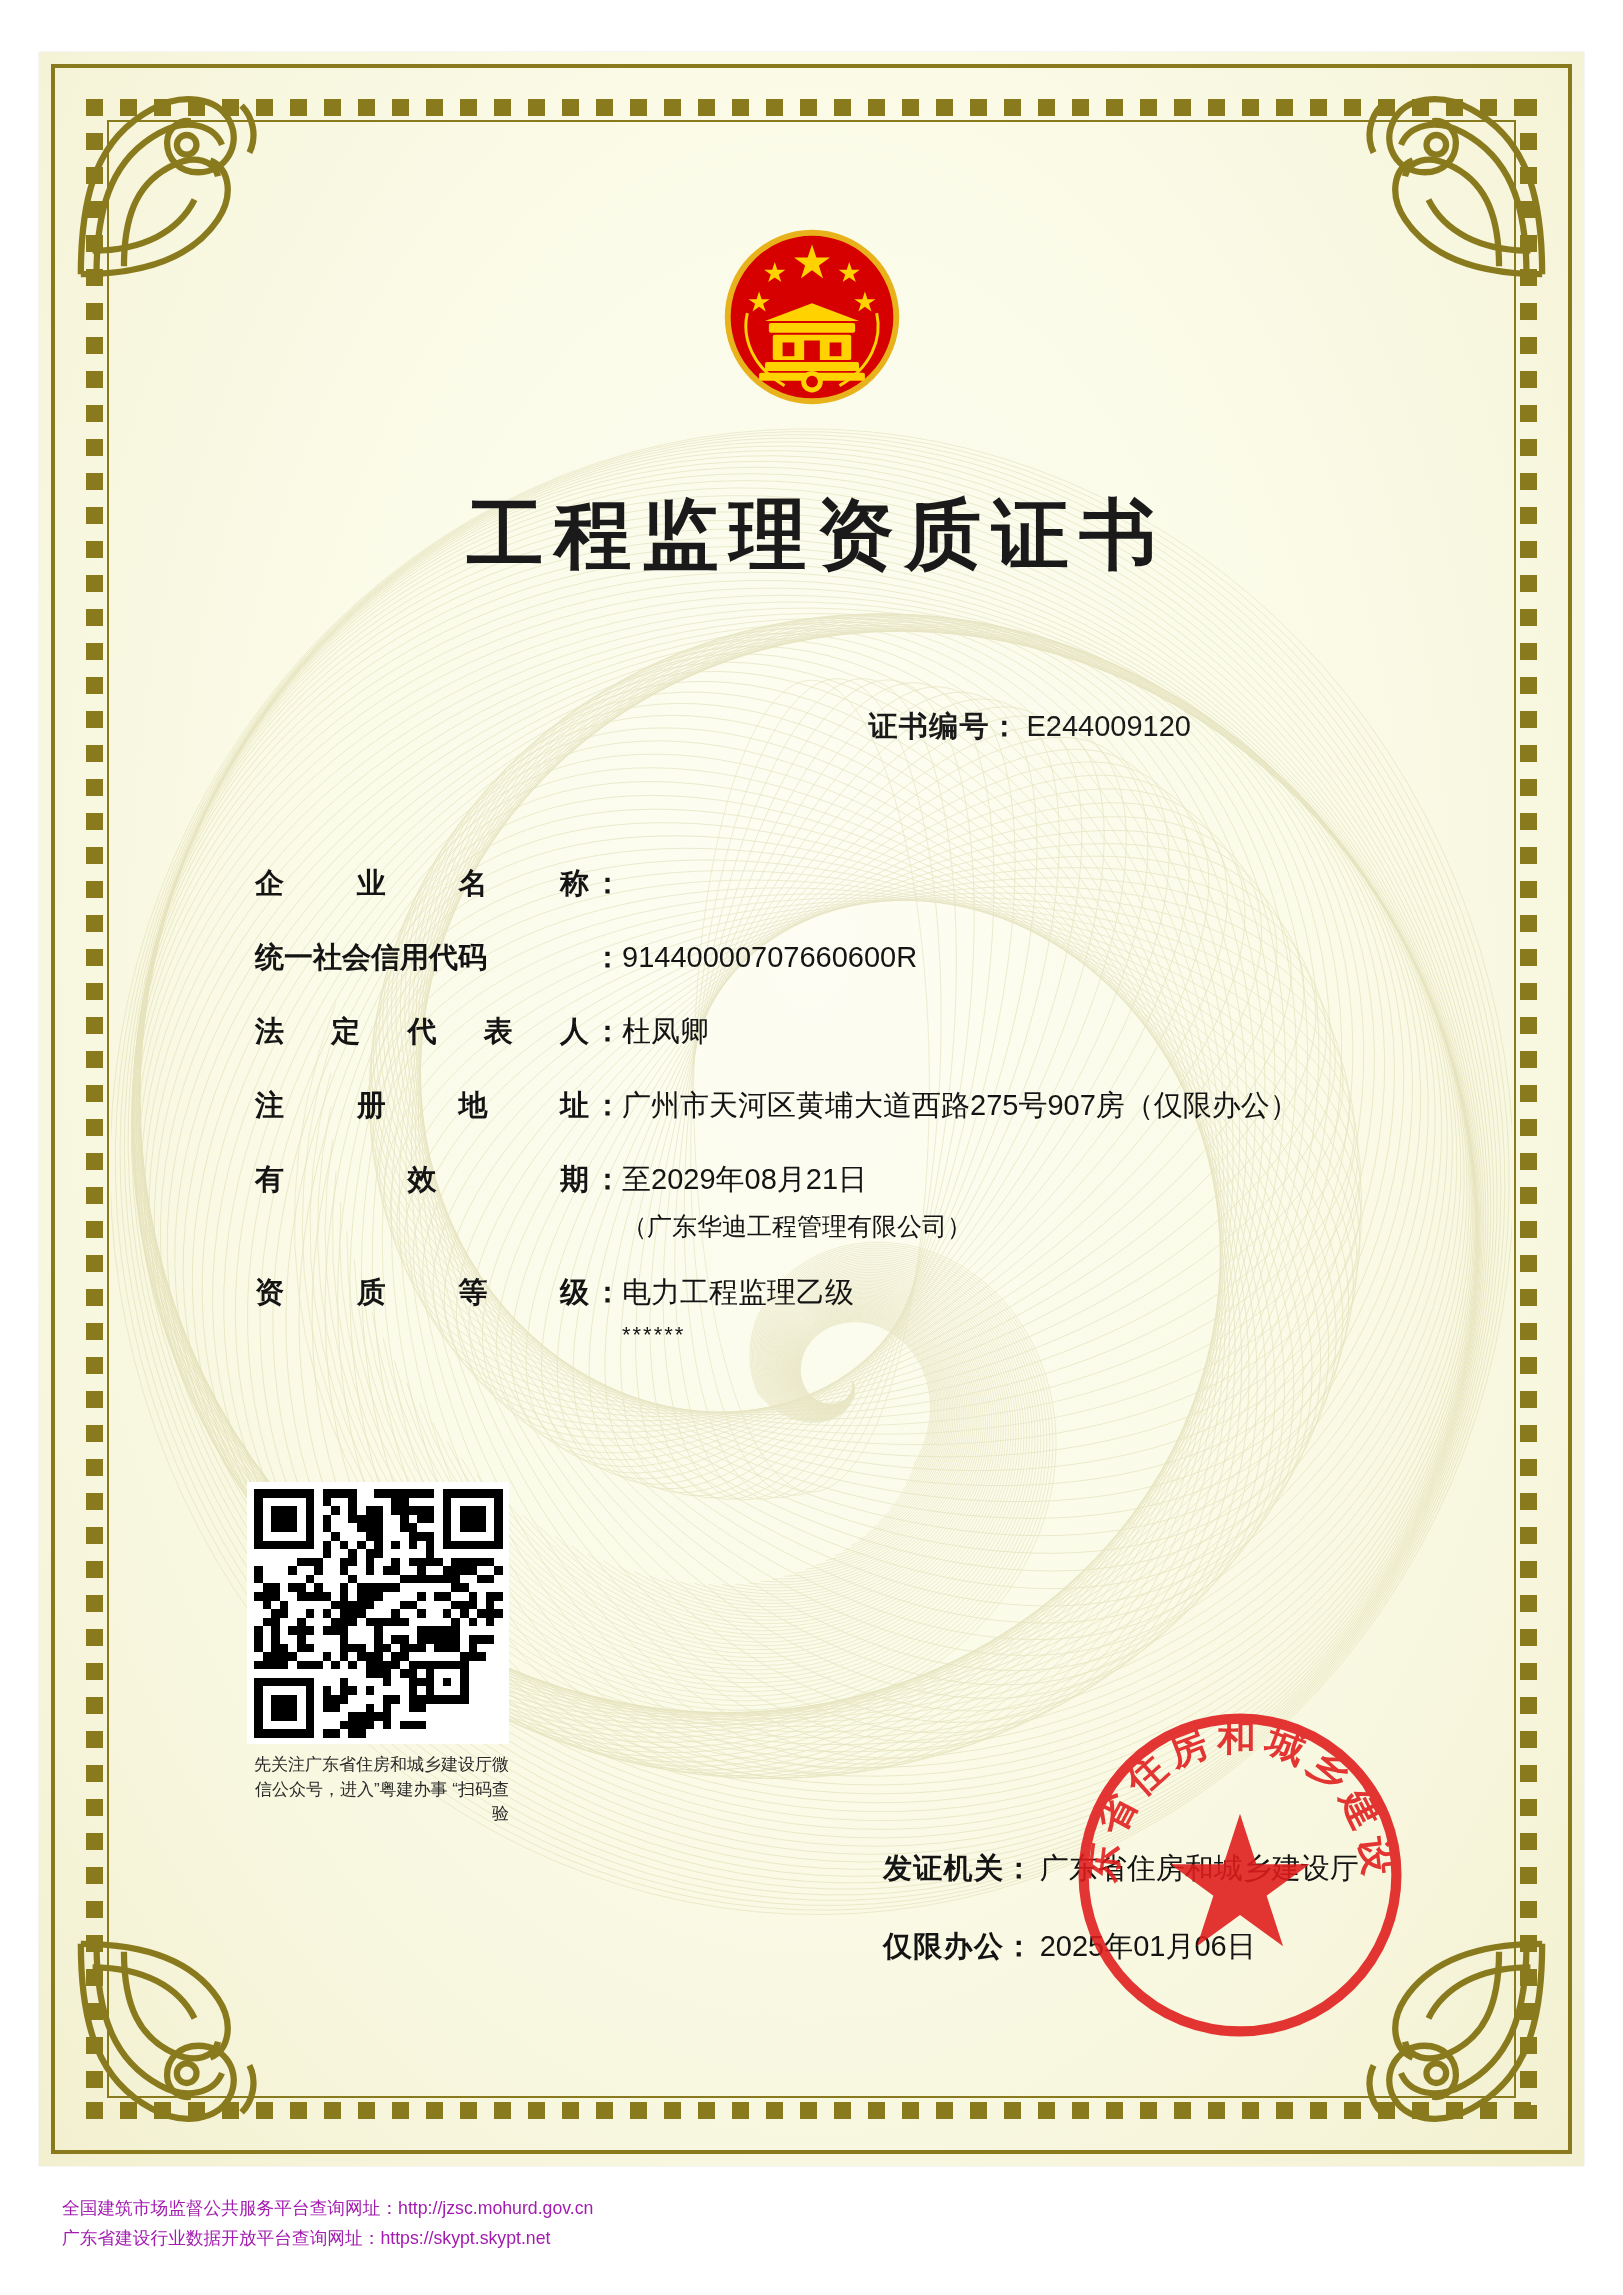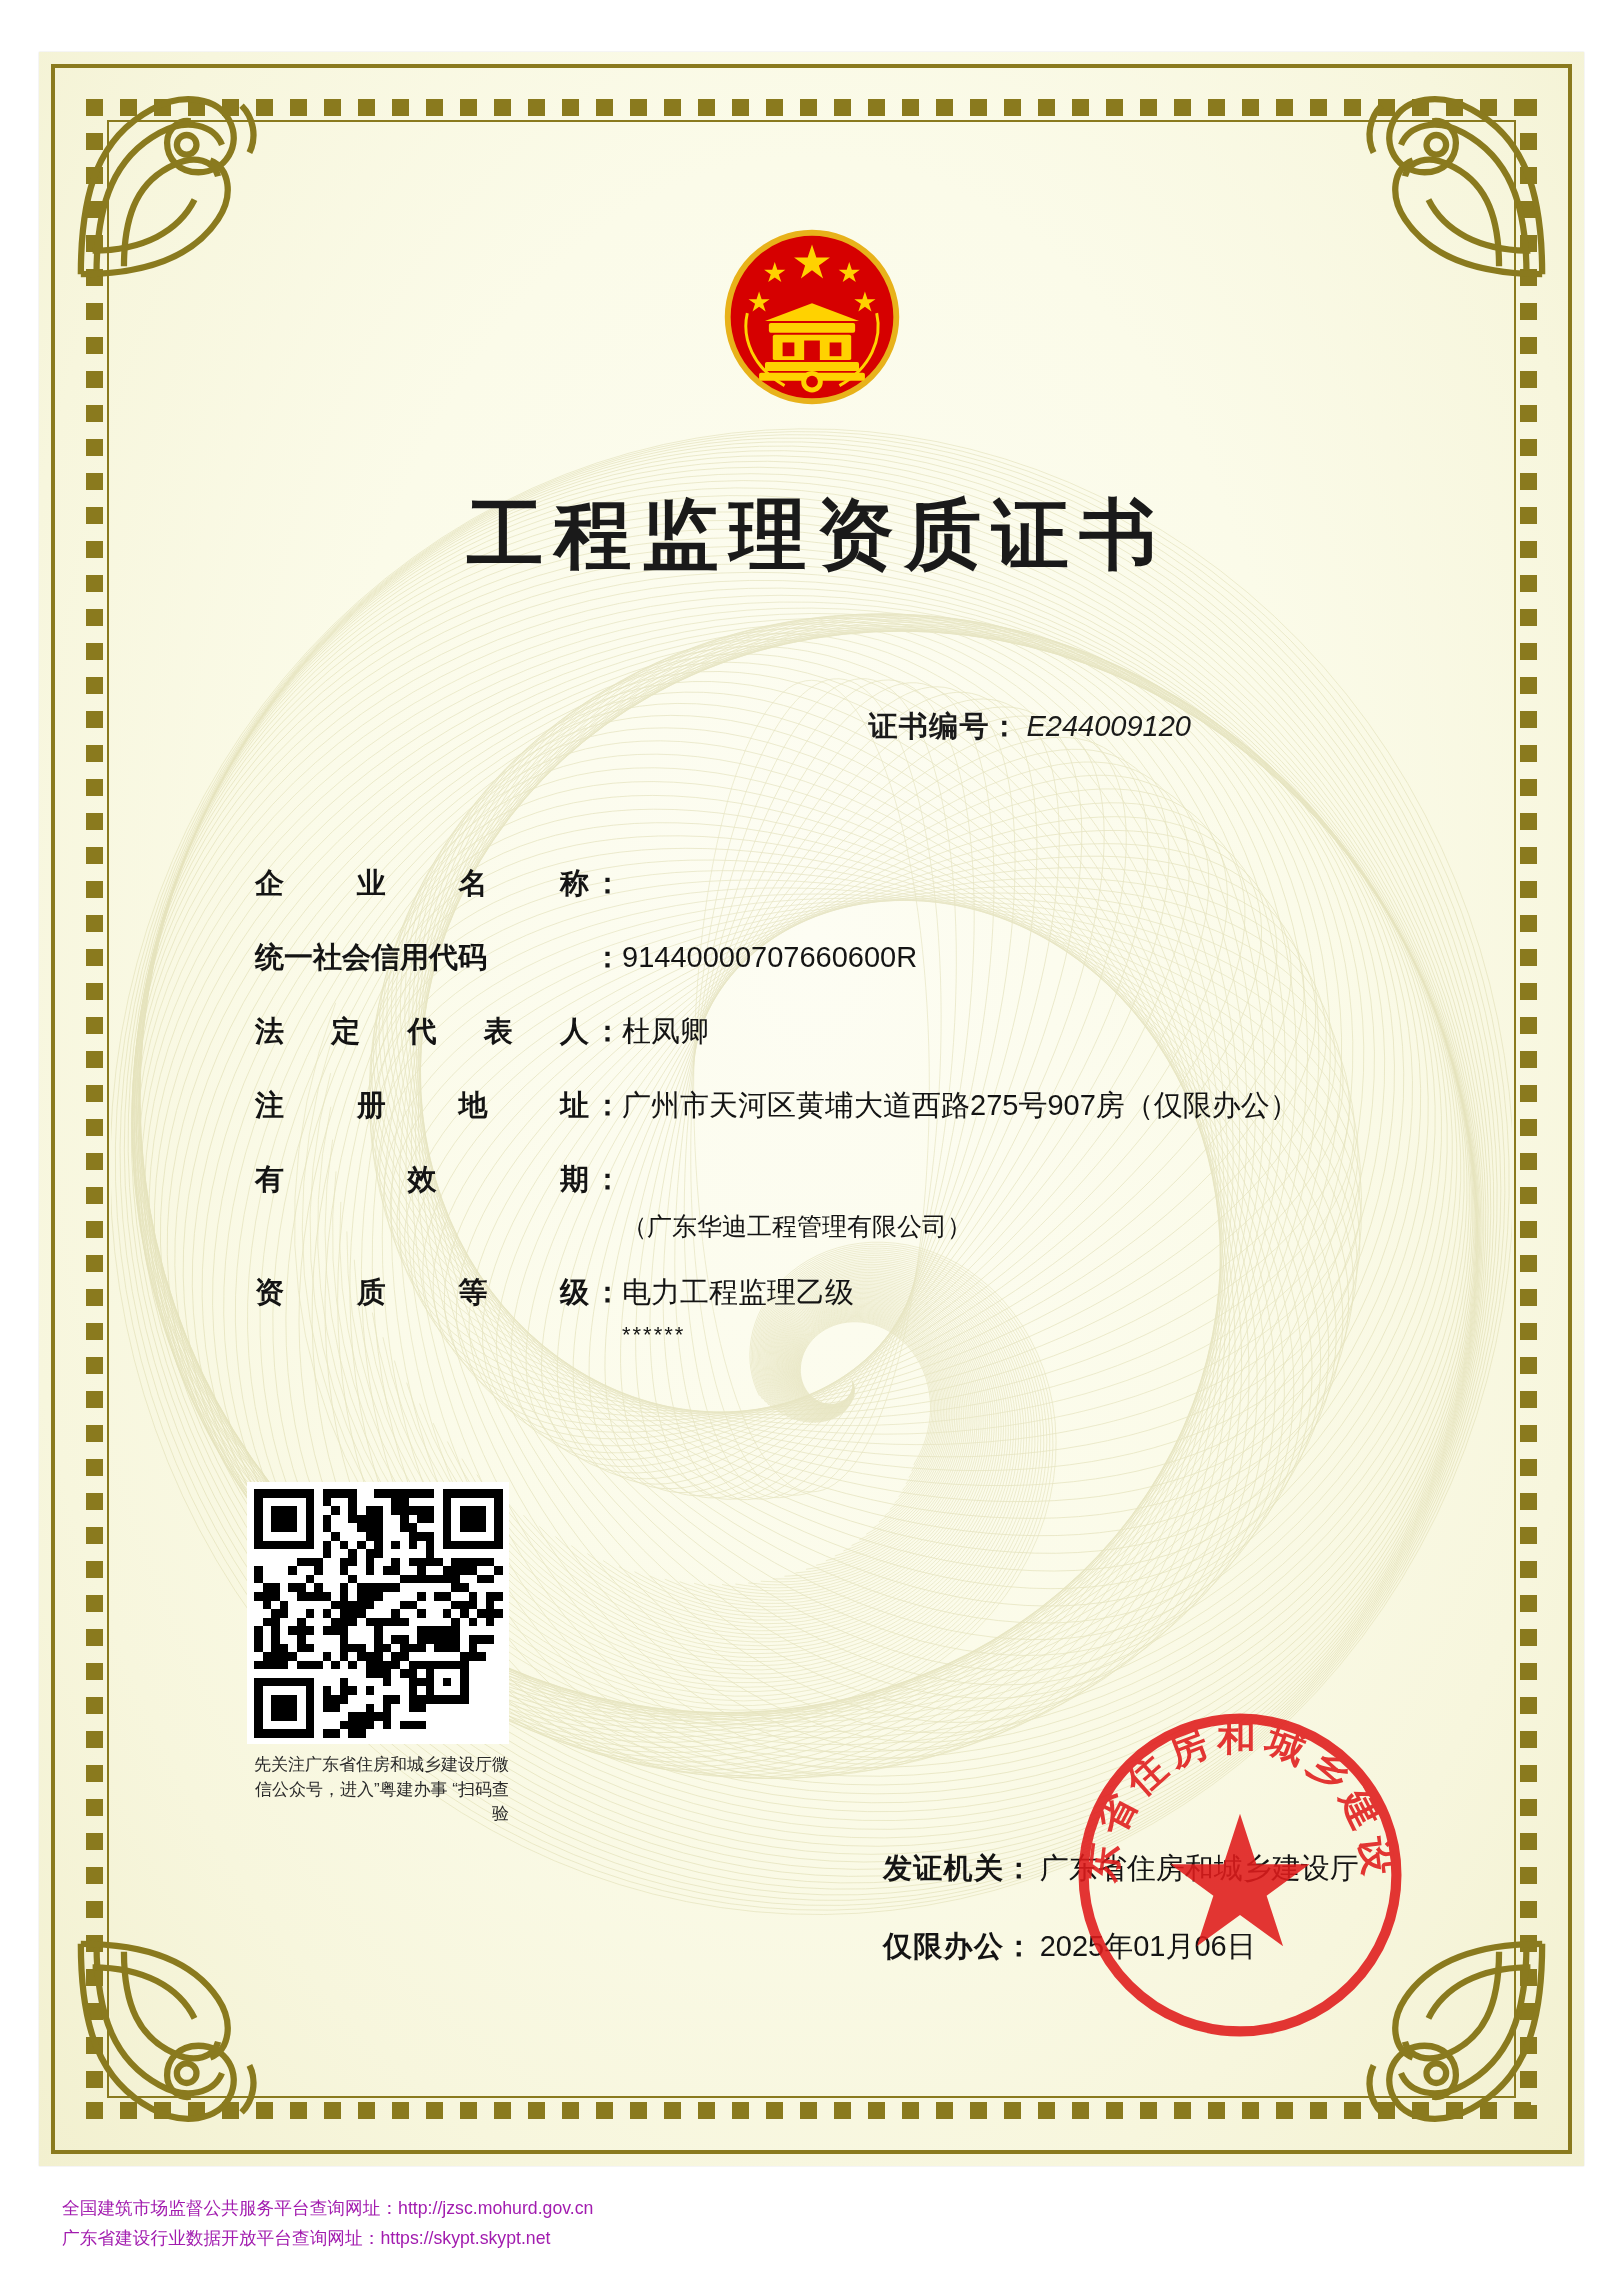--- a/index.html
+++ b/index.html
@@ -101,21 +101,21 @@
   
   #cert-no-row {
     position: absolute;
     right: 393px;
     top: 655px;
     font-size: 29px;
     color: #1a1a1a;
     white-space: nowrap;
   }
   #cert-no-row .lbl { font-weight: bold; letter-spacing: 1.3px; }
-  #cert-no-row .val { margin-left: 6.5px; font-style: italic; }
+  #cert-no-row .val { margin-left: 6.5px; }
 
   
   #fields {
     position: absolute;
     left: 216px;
     top: 812px;
     width: 1178px;
   }
   .field-row {
     display: flex;
@@ -552,20 +552,21 @@
 
     <div class="field-row">
       <span class="field-label">
         <span class="spread">
             <span>有</span>
             <span>效</span>
             <span>期</span>
           </span>
           <span class="colon">：</span>
       </span>
+      <span class="field-value">至2029年08月21日</span>
     </div>
     <div class="sub-note">（广东华迪工程管理有限公司）</div>
 
     <div class="field-row">
       <span class="field-label">
         <span class="spread">
             <span>资</span>
             <span>质</span>
             <span>等</span>
             <span>级</span>

